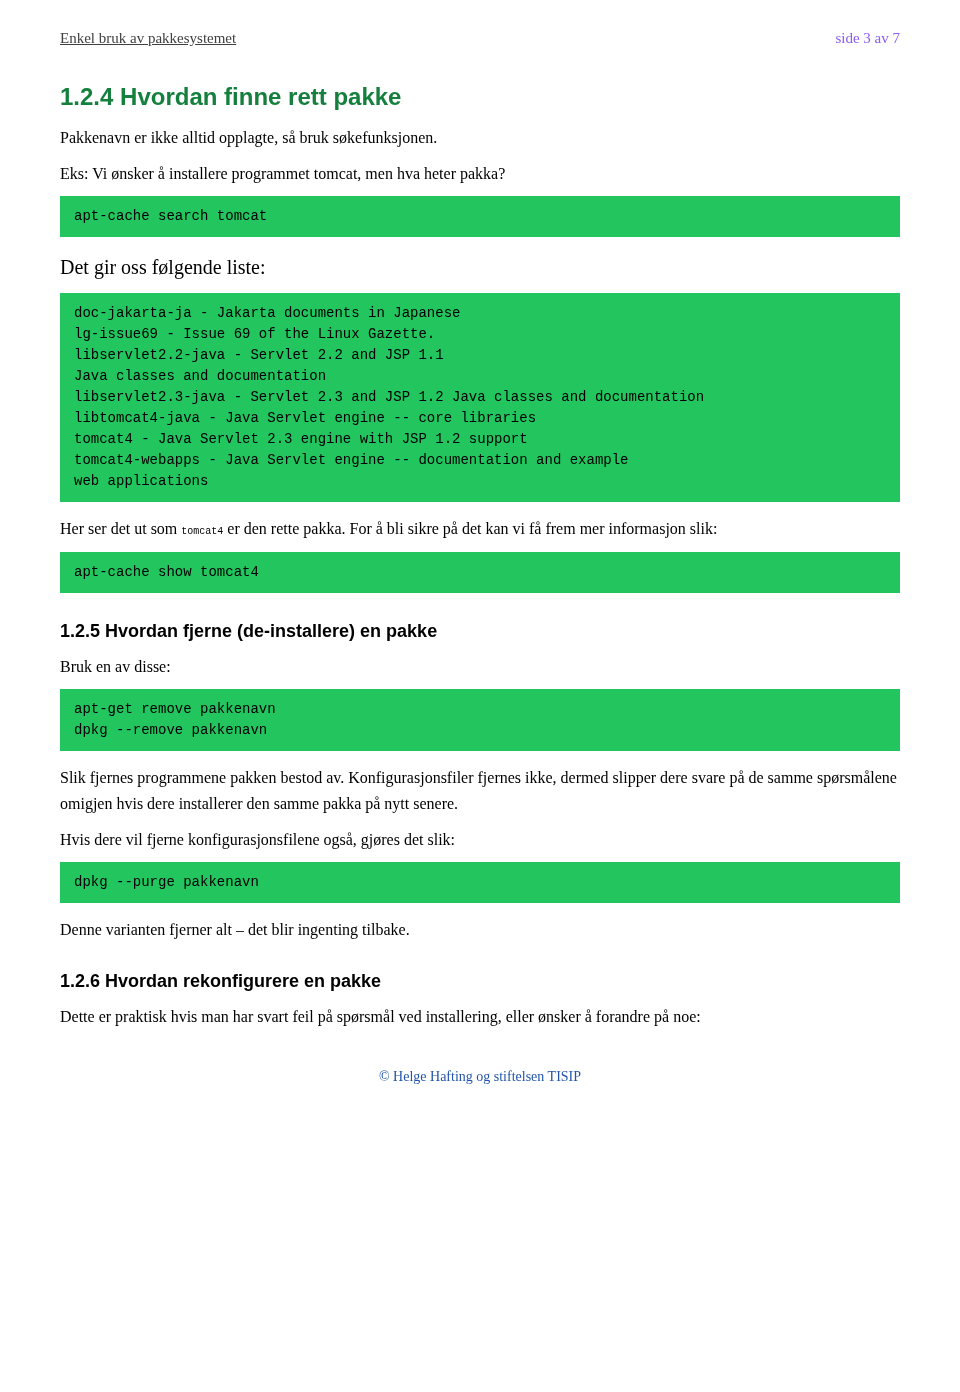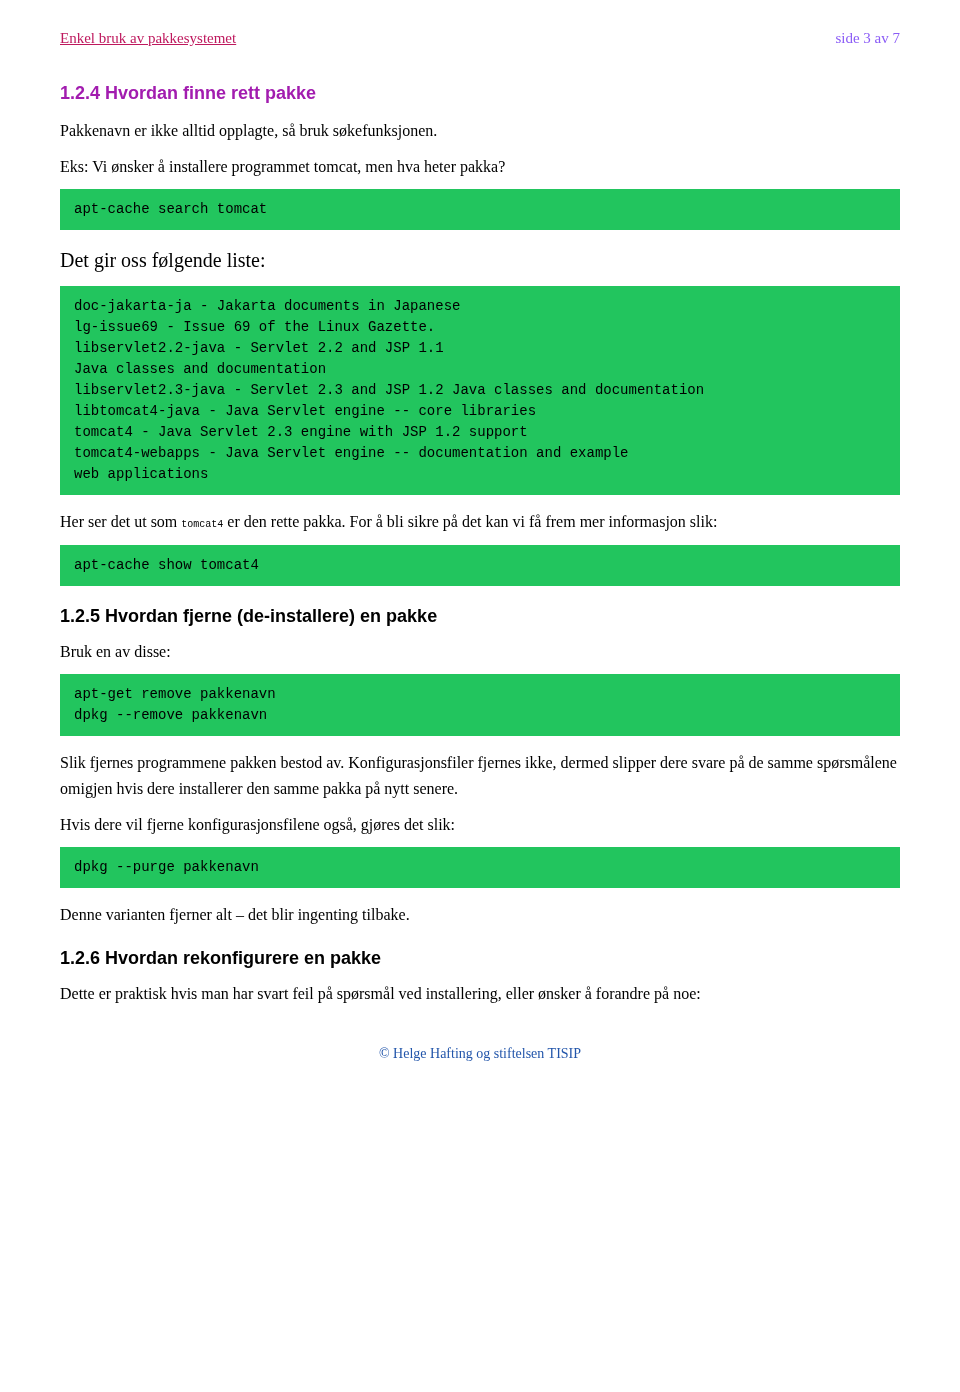--- a/index.html
+++ b/index.html
@@ -20,45 +20,45 @@
 
     .page-header {
       display: flex;
       justify-content: space-between;
       align-items: center;
       margin-bottom: 30px;
       padding-bottom: 6px;
     }
 
     .page-header-left {
-      color: #be185d;
+      color: #404040;
       font-size: 15px;
       text-decoration: underline;
     }
 
     .page-header-right {
       font-size: 15px;
       color: #8b5cf6;
     }
 
     h2 {
       font-family: Arial, sans-serif;
-      font-size: 18px;
+      font-size: 24px;
       font-weight: bold;
-      color: #a21caf;
+      color: #15803d;
       margin-top: 20px;
       margin-bottom: 14px;
     }
 
     h3 {
       font-family: Arial, sans-serif;
       font-size: 18px;
       font-weight: bold;
       color: #000;
-      margin-top: 20px;
+      margin-top: 28px;
       margin-bottom: 12px;
     }
 
     p {
       font-size: 16px;
       line-height: 1.6;
       margin-bottom: 10px;
     }
 
     .code-block {

